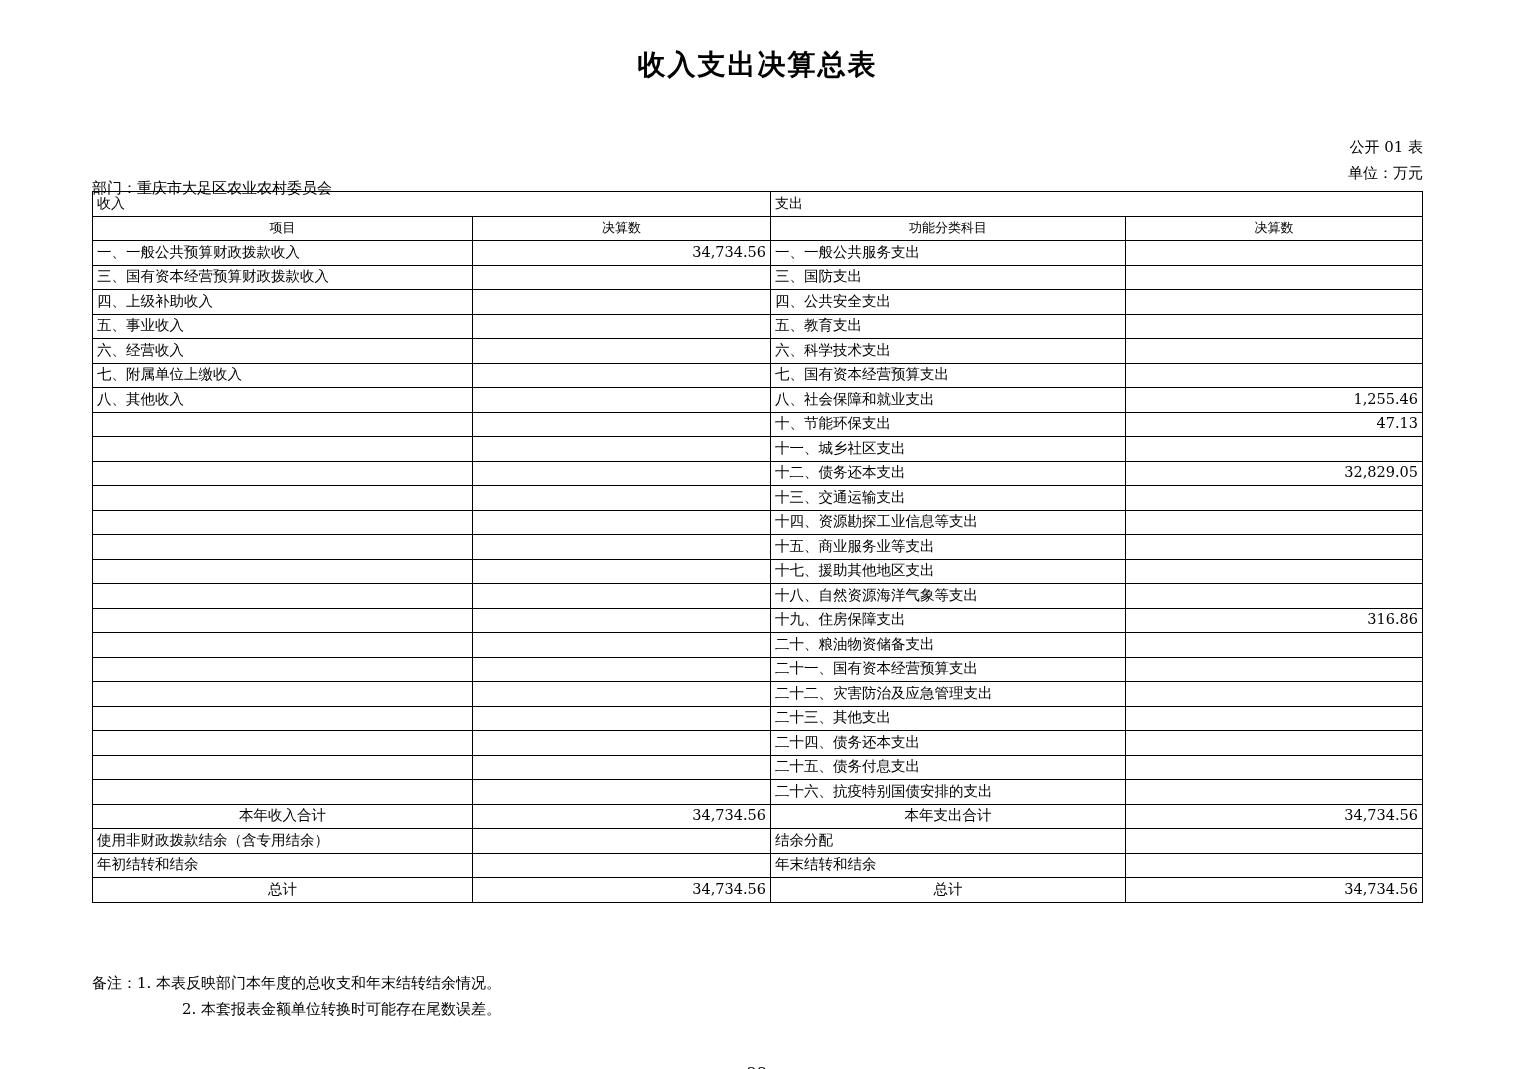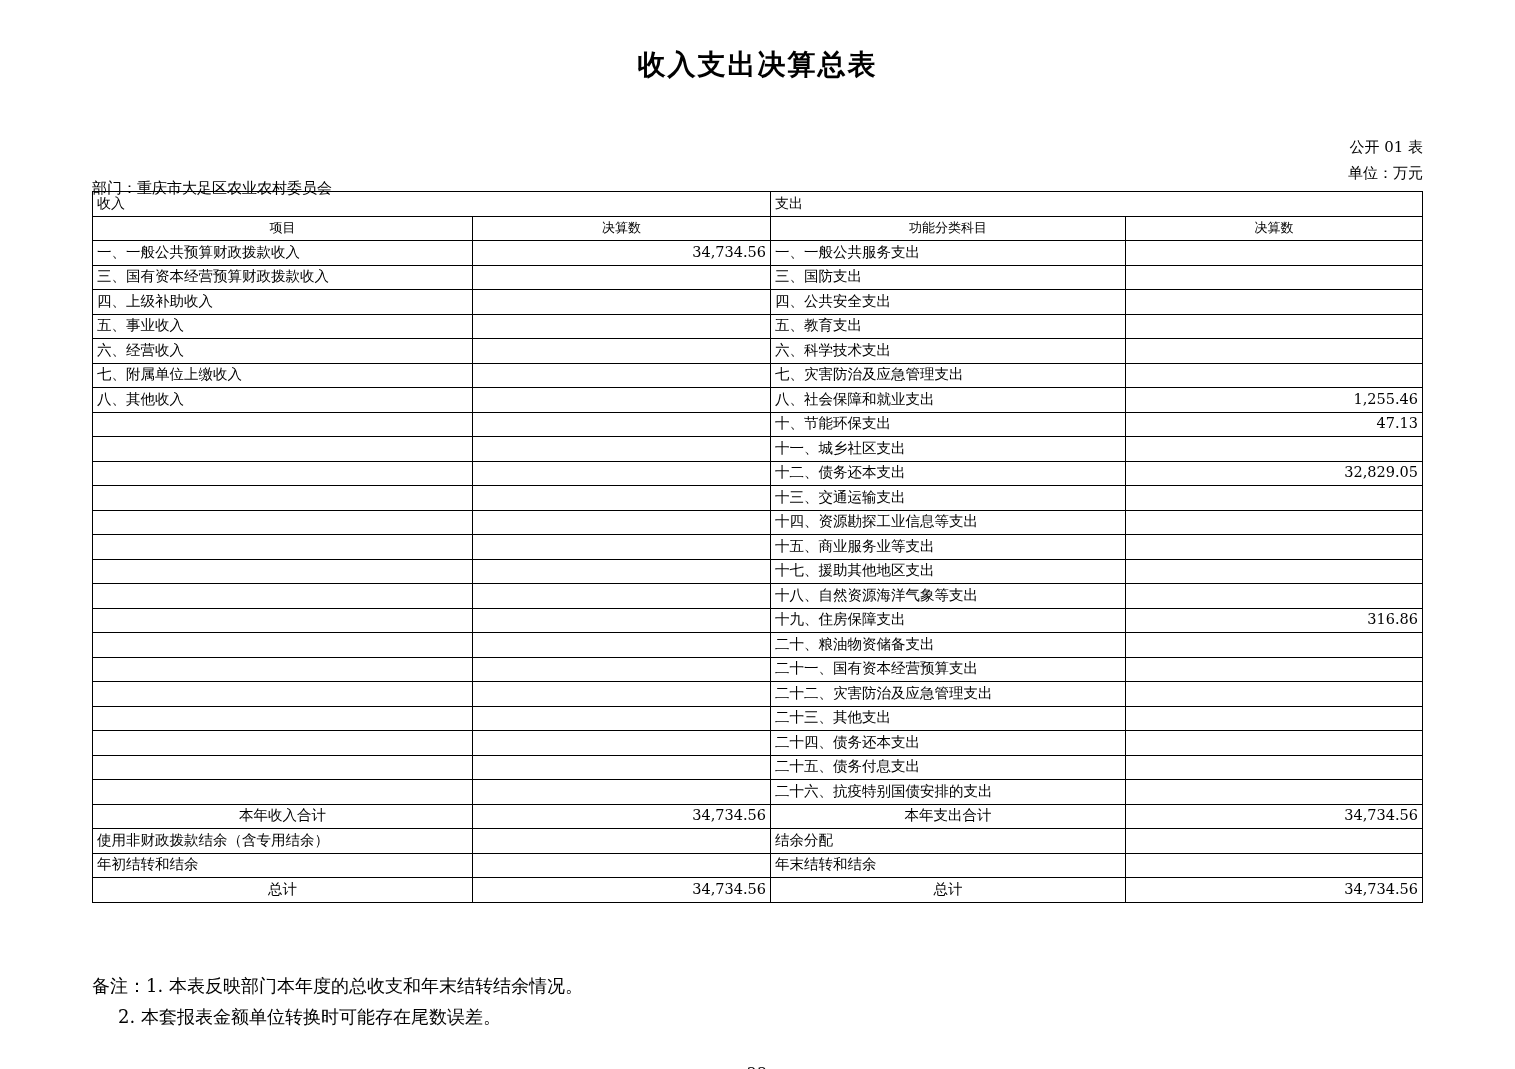--- a/index.html
+++ b/index.html
@@ -72,22 +72,23 @@
     font-size: 13px;
   }
   .c-item { width: 380px; text-align: left; padding-left: 8px; }
   .c-num  { width: 298px; text-align: right; padding-right: 8px; }
   .center { text-align: center; margin-left: 20px; }
   .left-pad { text-align: left; padding-left: 8px; }
   .notes {
     position: absolute;
     left: 92px;
     top: 925px;
-    font-size: 18px;
+    font-size: 15px;
     line-height: 1.7;
+    text-align: right;
   }
   .notes .l2 { padding-left: 26px; }
   .pagenum {
     position: absolute;
     width: 100%;
     text-align: center;
     top: 1018px;
     font-size: 15px;
     letter-spacing: 1px;
   }
@@ -149,21 +150,21 @@
         </tr>
         <tr>
           <td class="c-item">六、经营收入</td>
           <td class="c-num"></td>
           <td class="c-item">六、科学技术支出</td>
           <td class="c-num"></td>
         </tr>
         <tr>
           <td class="c-item">七、附属单位上缴收入</td>
           <td class="c-num"></td>
-          <td class="c-item">七、灾害防治及应急管理支出</td>
+          <td class="c-item">七、国有资本经营预算支出</td>
           <td class="c-num"></td>
         </tr>
         <tr>
           <td class="c-item">八、其他收入</td>
           <td class="c-num"></td>
           <td class="c-item">八、社会保障和就业支出</td>
           <td class="c-num">1,255.46</td>
         </tr>
         <tr>
           <td class="c-item"></td>

